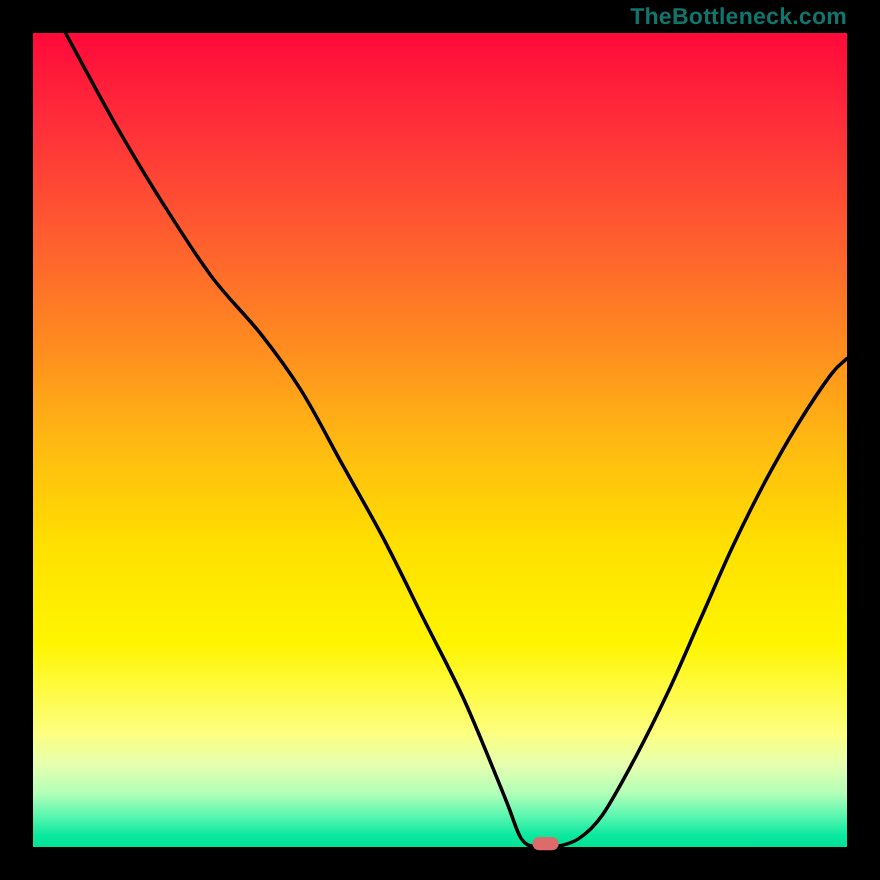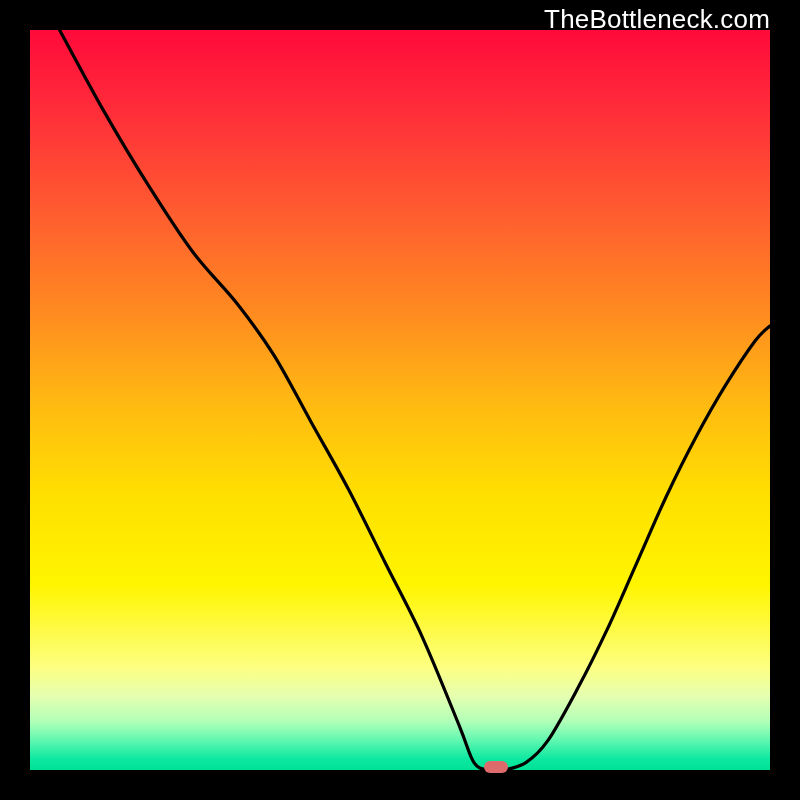--- a/index.html
+++ b/index.html
@@ -40,23 +40,23 @@
       #60f7b0 96%,
       #0de8a0 98.5%,
       #00e296 100%
     );
   }
   .watermark {
     position: absolute;
     top: 4px;
     right: 30px;
     font-family: Arial, Helvetica, sans-serif;
-    font-size: 26px;
-    font-weight: 400;
-    color: #ffffff;
+    font-size: 21px;
+    font-weight: 700;
+    color: #0f766e;
     letter-spacing: 0.2px;
   }
   svg.curve {
     position: absolute;
     left: 0;
     top: 0;
     width: 740px;
     height: 740px;
     overflow: visible;
   }

